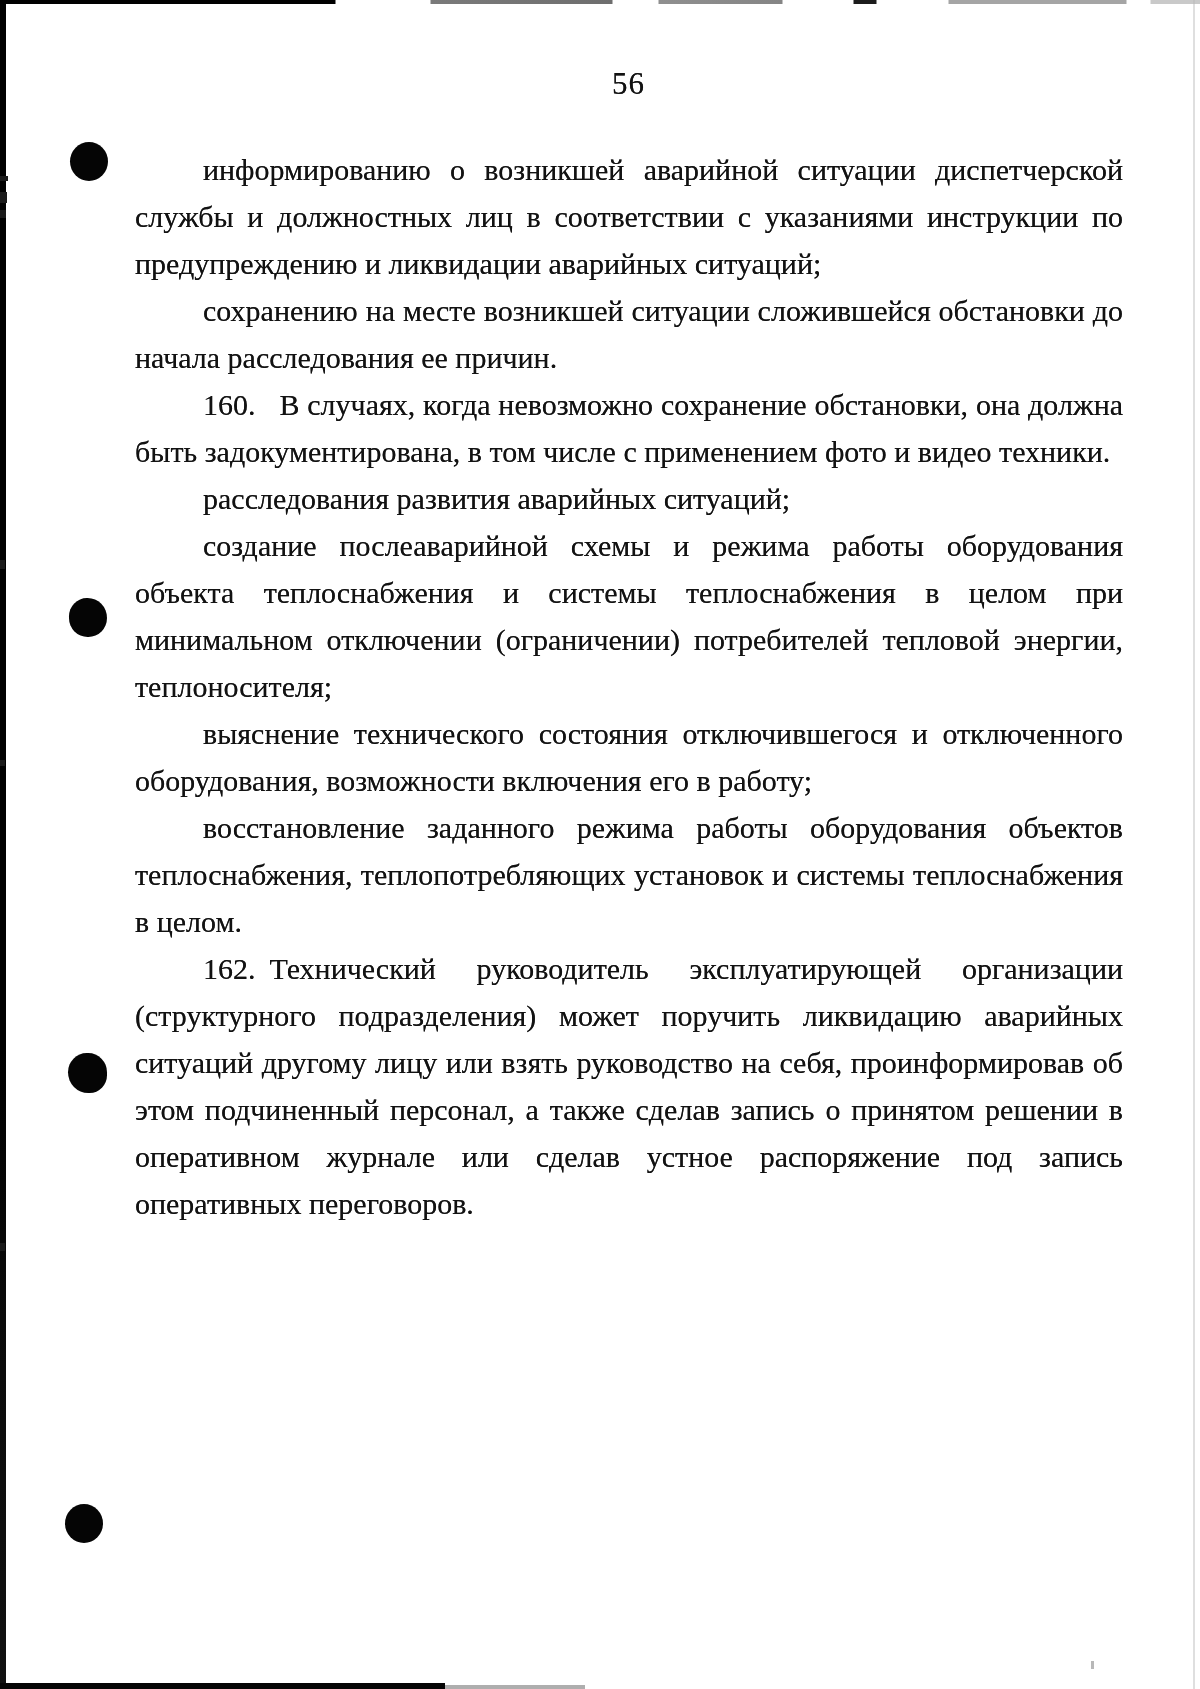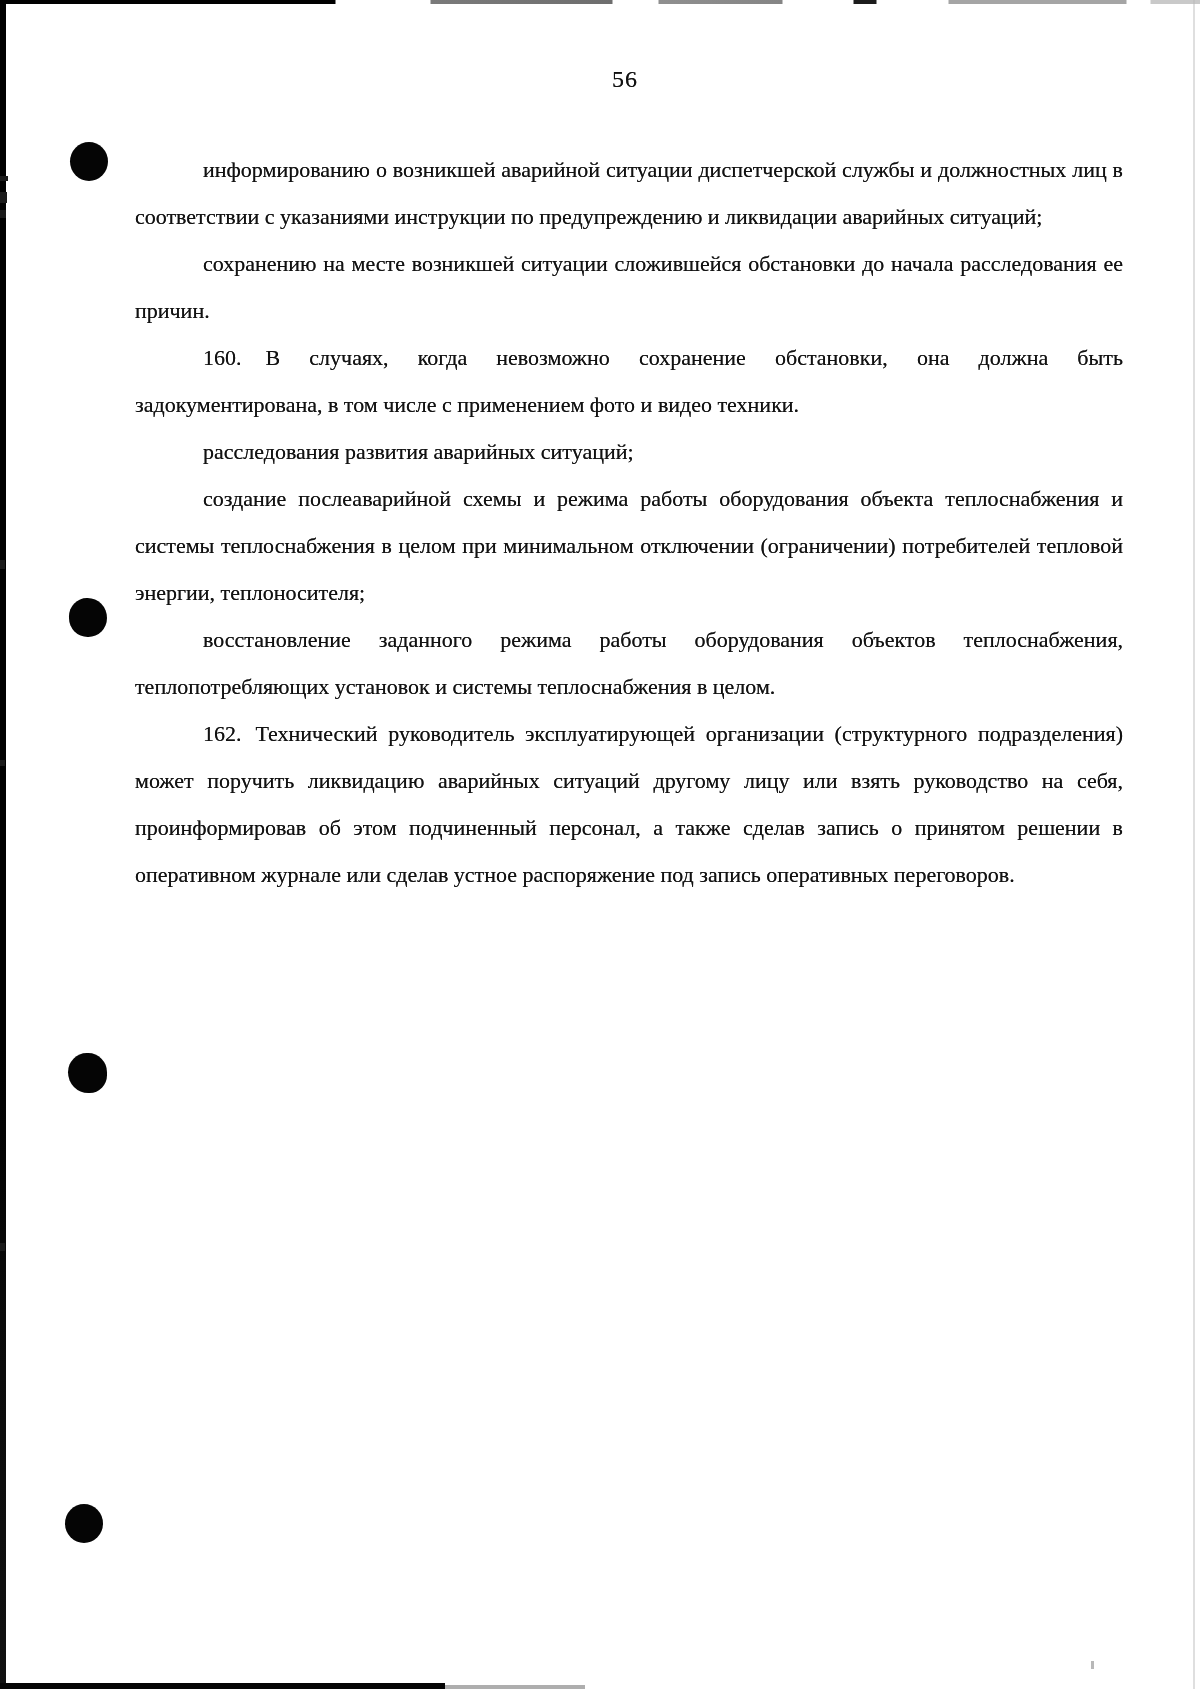--- a/index.html
+++ b/index.html
@@ -58,27 +58,27 @@
   .hole {
     position:absolute; background:#050505; border-radius:50%;
   }
   .hole1 { left:70px; top:142px; width:38px; height:39px; }
   .hole2 { left:69px; top:598px; width:38px; height:39px; border-radius:48% 52% 50% 50%; }
   .hole3 { left:68px; top:1053px; width:39px; height:40px; border-radius:50% 50% 46% 54%; }
   .hole4 { left:65px; top:1504px; width:38px; height:39px; }
   
   .page-number {
     position:absolute; left:612px; top:66px;
-    font-size:24px; letter-spacing:1px;
+    font-size:31px; letter-spacing:1px;
     text-shadow:0 0 .6px rgba(0,0,0,.75);
   }
   
   .doc-body {
     position:absolute; left:135px; top:146px; width:988px;
-    font-size:22px; line-height:47px;
+    font-size:30px; line-height:47px;
     text-align:justify;
     text-shadow:0 0 .6px rgba(0,0,0,.75);
   }
   .doc-body p { text-indent:68px; margin:0; }
   .pnum { display:inline; }
   .gap-wide { margin-right:24px; }
   .gap-mid  { margin-right:14px; }
 </style>
 </head>
 <body>
@@ -104,17 +104,18 @@
   <div class="hole hole4"></div>
 
   <div class="page-number">56</div>
 
   <div class="doc-body">
     <p><span>информированию о возникшей аварийной ситуации диспетчерской службы и должностных лиц в соответствии с указаниями инструкции по предупреждению и ликвидации аварийных ситуаций;</span></p>
     <p><span>сохранению на месте возникшей ситуации сложившейся обстановки до начала расследования ее причин.</span></p>
     <p><span class="pnum gap-wide">160.</span><span>В случаях, когда невозможно сохранение обстановки, она должна быть задокументирована, в том числе с применением фото и видео техники.</span></p>
     <p><span>расследования развития аварийных ситуаций;</span></p>
     <p><span>создание послеаварийной схемы и режима работы оборудования объекта теплоснабжения и системы теплоснабжения в целом при минимальном отключении (ограничении) потребителей тепловой энергии, теплоносителя;</span></p>
+    <p><span>выяснение технического состояния отключившегося и отключенного оборудования, возможности включения его в работу;</span></p>
     <p><span>восстановление заданного режима работы оборудования объектов теплоснабжения, теплопотребляющих установок и системы теплоснабжения в целом.</span></p>
     <p><span class="pnum gap-mid">162.</span><span>Технический руководитель эксплуатирующей организации (структурного подразделения) может поручить ликвидацию аварийных ситуаций другому лицу или взять руководство на себя, проинформировав об этом подчиненный персонал, а также сделав запись о принятом решении в оперативном журнале или сделав устное распоряжение под запись оперативных переговоров.</span></p>
   </div>
 
 </div>
 
 </body></html>

